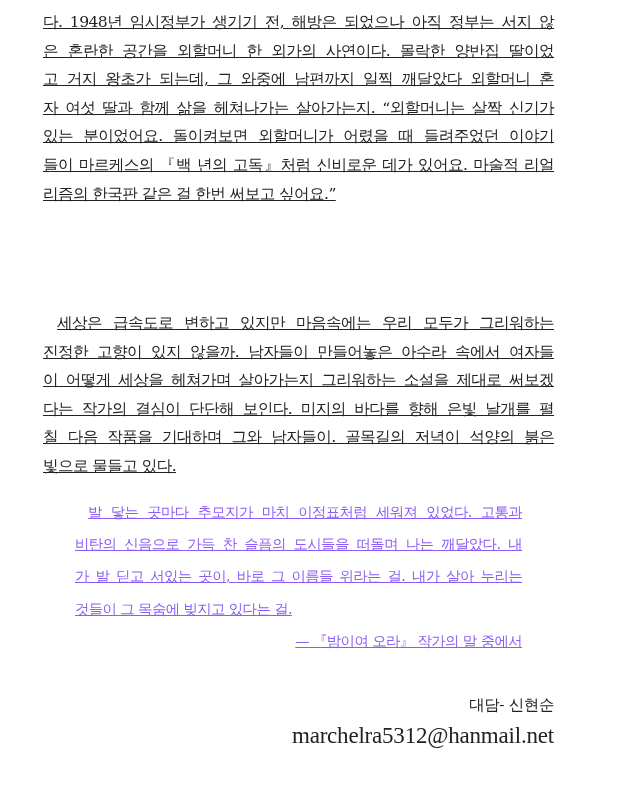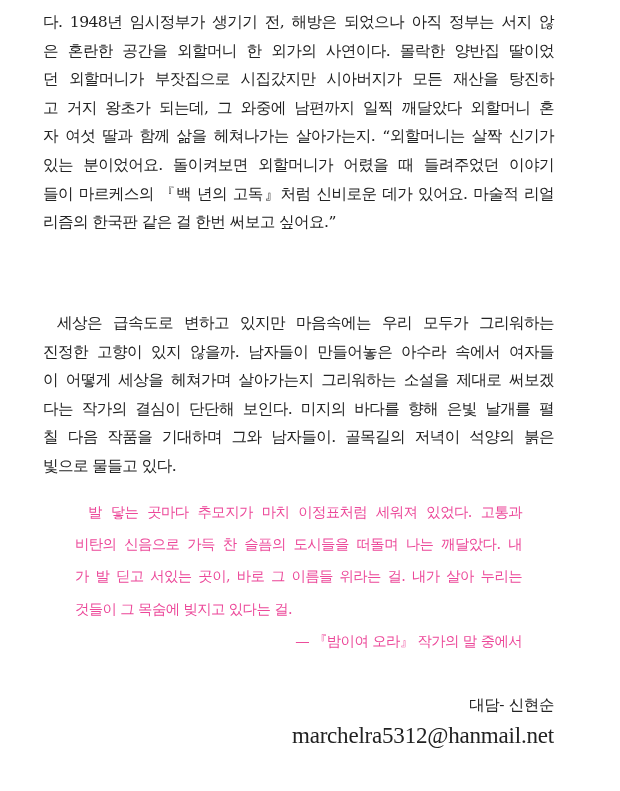--- a/index.html
+++ b/index.html
@@ -29,38 +29,39 @@
       font-size: 15.6px;
       letter-spacing: -0.6px;
     }
     .line {
       height: 28.6px;
       line-height: 28.6px;
       white-space: nowrap;
       text-align: justify;
       text-align-last: justify;
       overflow: visible;
+      text-decoration: underline;
     }
     .line.last {
       text-align-last: left;
     }
     .line.indent {
       padding-left: 14px;
     }
     .para1 { top: 8px; }
     .para2 { top: 269px; margin-top: 40px; }
 
     .quote {
       position: absolute;
       left: 75px;
       width: 447px;
       top: 496px;
       font-size: 14.4px;
       letter-spacing: -0.6px;
-      color: #ec4899;
+      color: #8b5cf6;
     }
     .quote .line {
       height: 32.2px;
       line-height: 32.2px;
     }
     .quote .line.indent {
       padding-left: 13px;
     }
     .quote .source {
       text-align: right;
@@ -89,21 +90,20 @@
     }
   </style>
 </head>
 <body>
 
 <div class="page">
 
   <div class="body-text para1">
     <div class="line">다. 1948년 임시정부가 생기기 전, 해방은 되었으나 아직 정부는 서지 않</div>
     <div class="line">은 혼란한 공간을 외할머니 한 외가의 사연이다. 몰락한 양반집 딸이었</div>
-    <div class="line">던 외할머니가 부잣집으로 시집갔지만 시아버지가 모든 재산을 탕진하</div>
     <div class="line">고 거지 왕초가 되는데, 그 와중에 남편까지 일찍 깨달았다 외할머니 혼</div>
     <div class="line">자 여섯 딸과 함께 삶을 헤쳐나가는 살아가는지. “외할머니는 살짝 신기가</div>
     <div class="line">있는 분이었어요. 돌이켜보면 외할머니가 어렸을 때 들려주었던 이야기</div>
     <div class="line">들이 마르케스의 『백 년의 고독』처럼 신비로운 데가 있어요. 마술적 리얼</div>
     <div class="line last">리즘의 한국판 같은 걸 한번 써보고 싶어요.”</div>
   </div>
 
   <div class="body-text para2">
     <div class="line indent">세상은 급속도로 변하고 있지만 마음속에는 우리 모두가 그리워하는</div>
     <div class="line">진정한 고향이 있지 않을까. 남자들이 만들어놓은 아수라 속에서 여자들</div>

